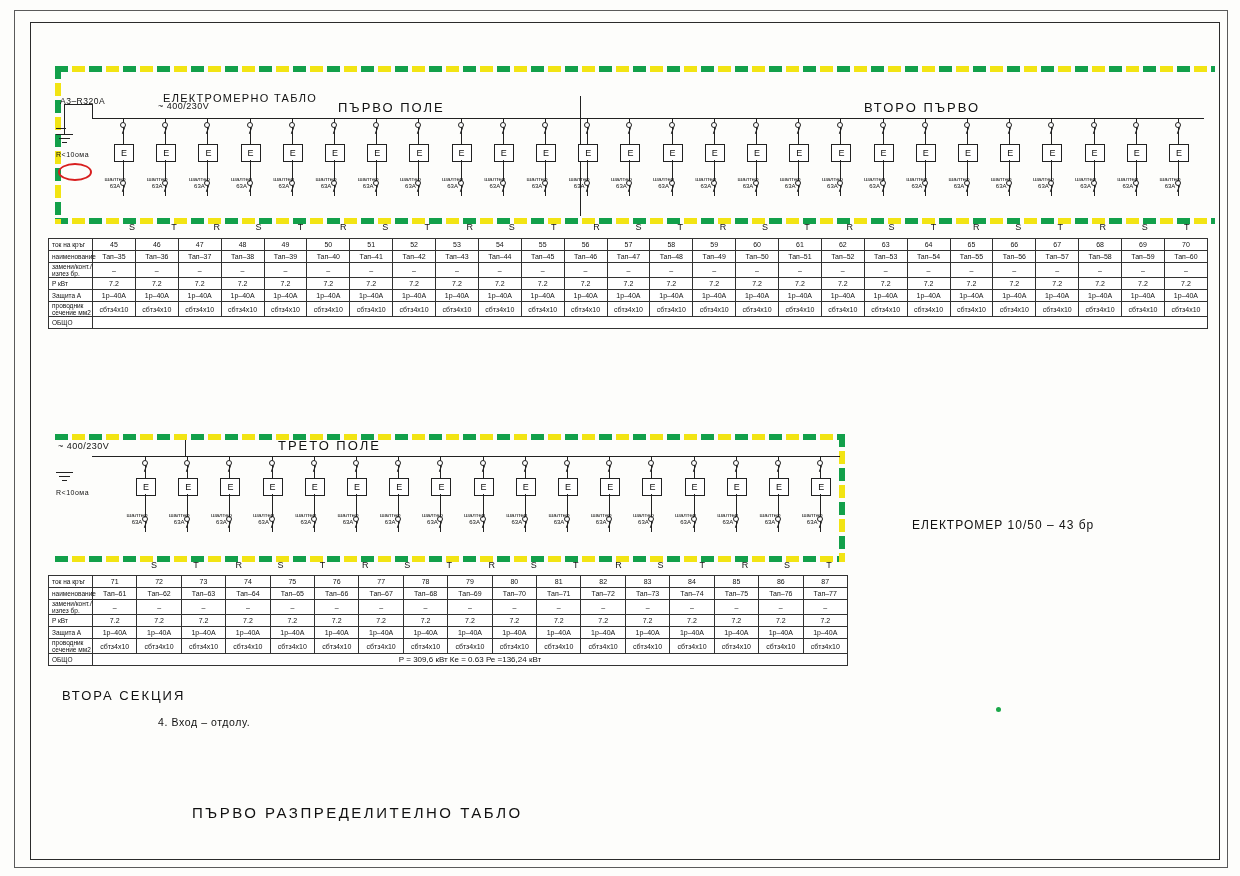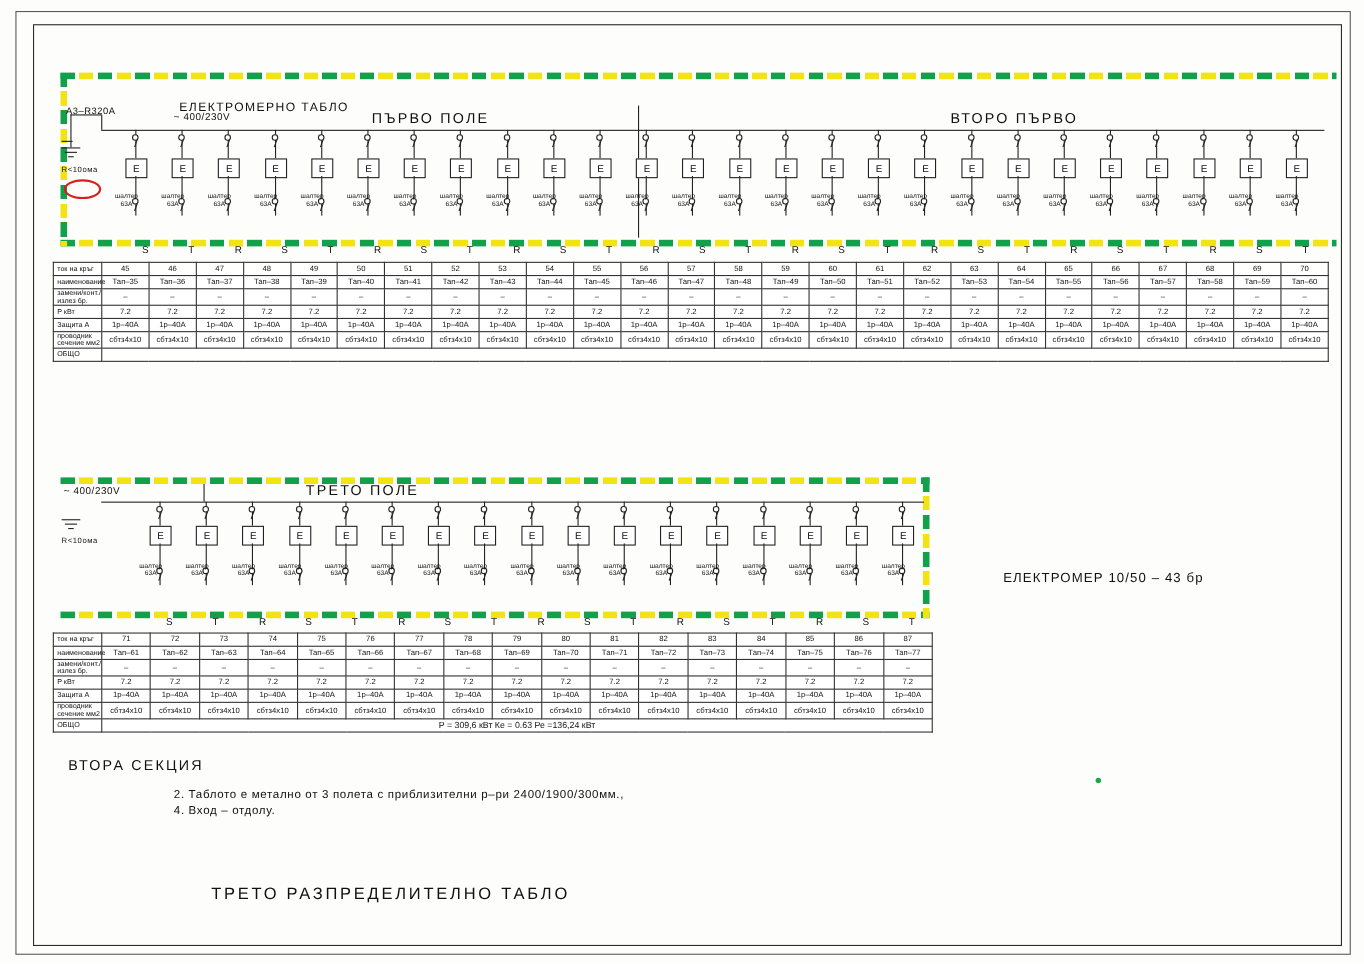--- a/index.html
+++ b/index.html
@@ -939,18 +939,17 @@
         </tbody>
       </table>
 
     <div class="lbl" style="left:912px;top:518px;font-size:12px;letter-spacing:1px;">ЕЛЕКТРОМЕР 10/50   –  43 бр</div>
     <div class="greendot" style="left:996px;top:707px;"></div>
   </div>
 
   <div class="lbl" style="left:62px;top:688px;font-size:13px;letter-spacing:2px;">ВТОРА СЕКЦИЯ</div>
 
   <div class="notes" style="left:158px;top:715px;">
-    <span class="nt">2. Таблото е метално от 3 полета с приблизителни р–ри 2400/1900/300мм.,</span>
     <span class="nt">4. Вход  –  отдолу.</span>
   </div>
 
-  <div class="lbl" style="left:192px;top:804px;font-size:15px;letter-spacing:2.5px;">ТРЕТО РАЗПРЕДЕЛИТЕЛНО ТАБЛО</div>
+  <div class="lbl" style="left:192px;top:804px;font-size:15px;letter-spacing:2.5px;">ПЪРВО РАЗПРЕДЕЛИТЕЛНО ТАБЛО</div>
 </div>
 
 </body></html>

